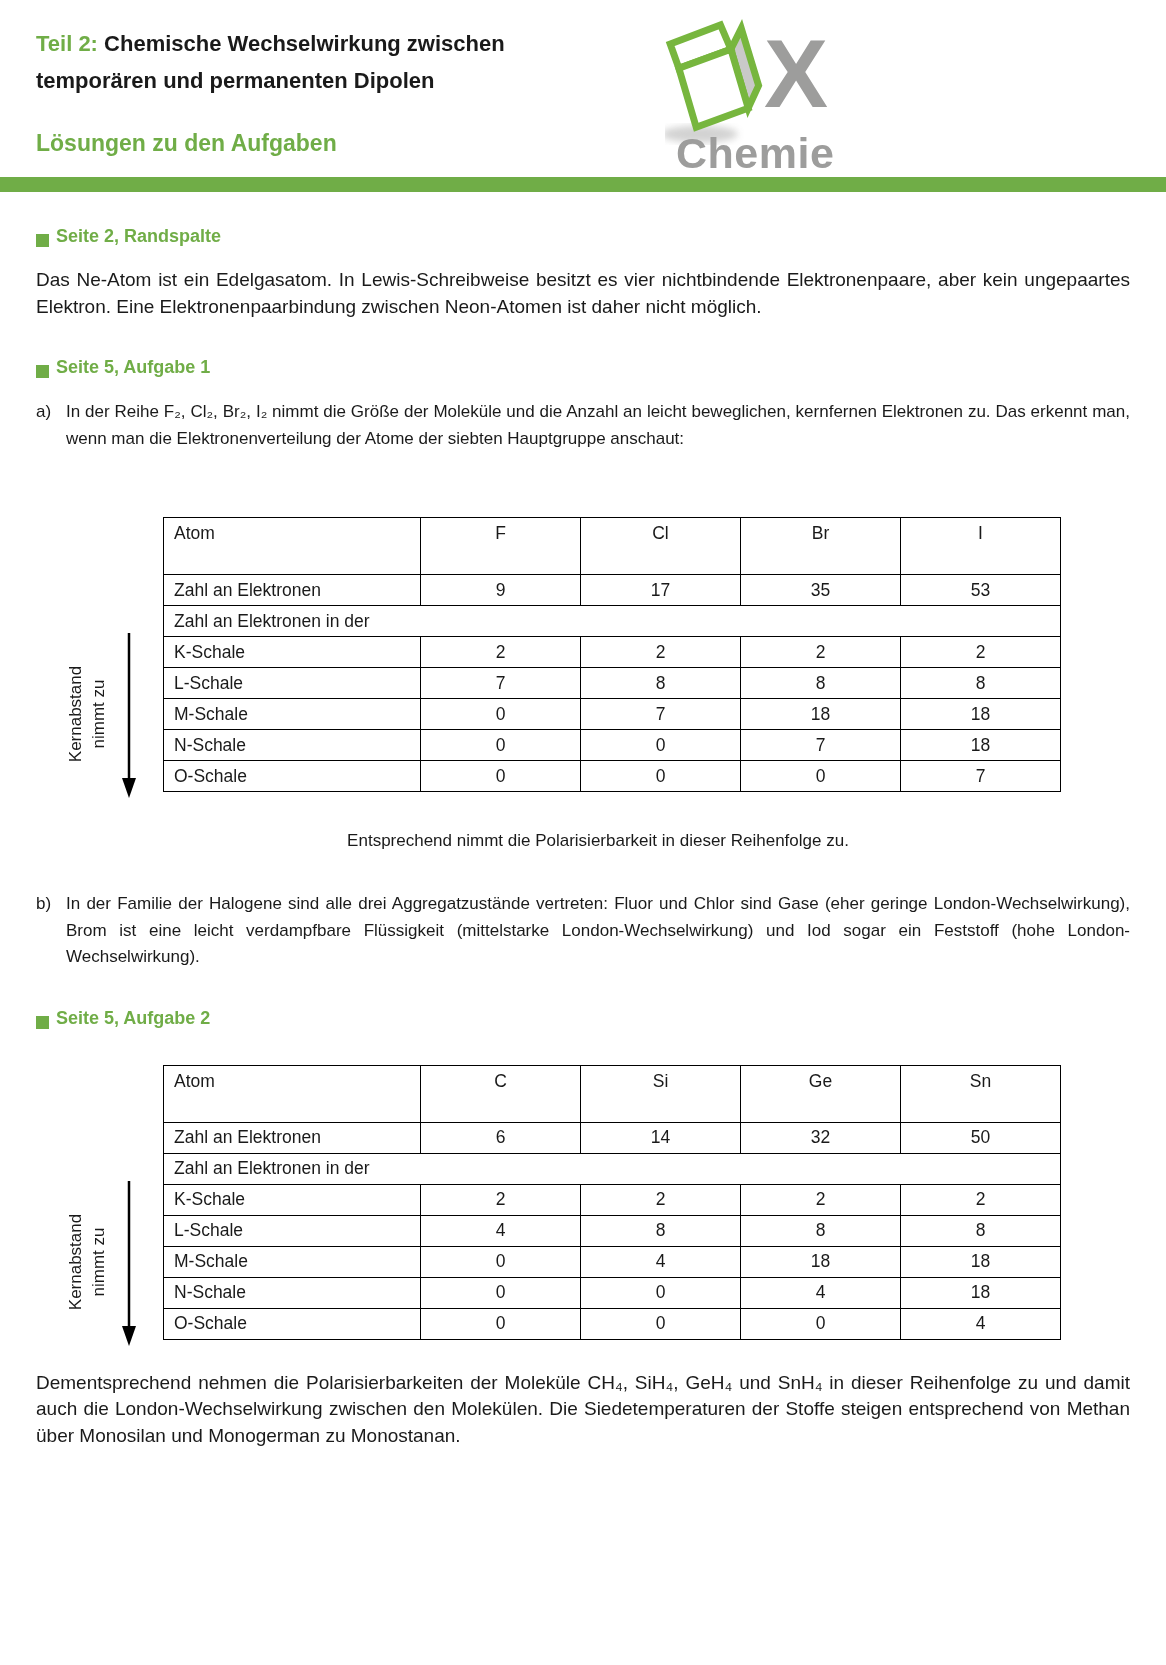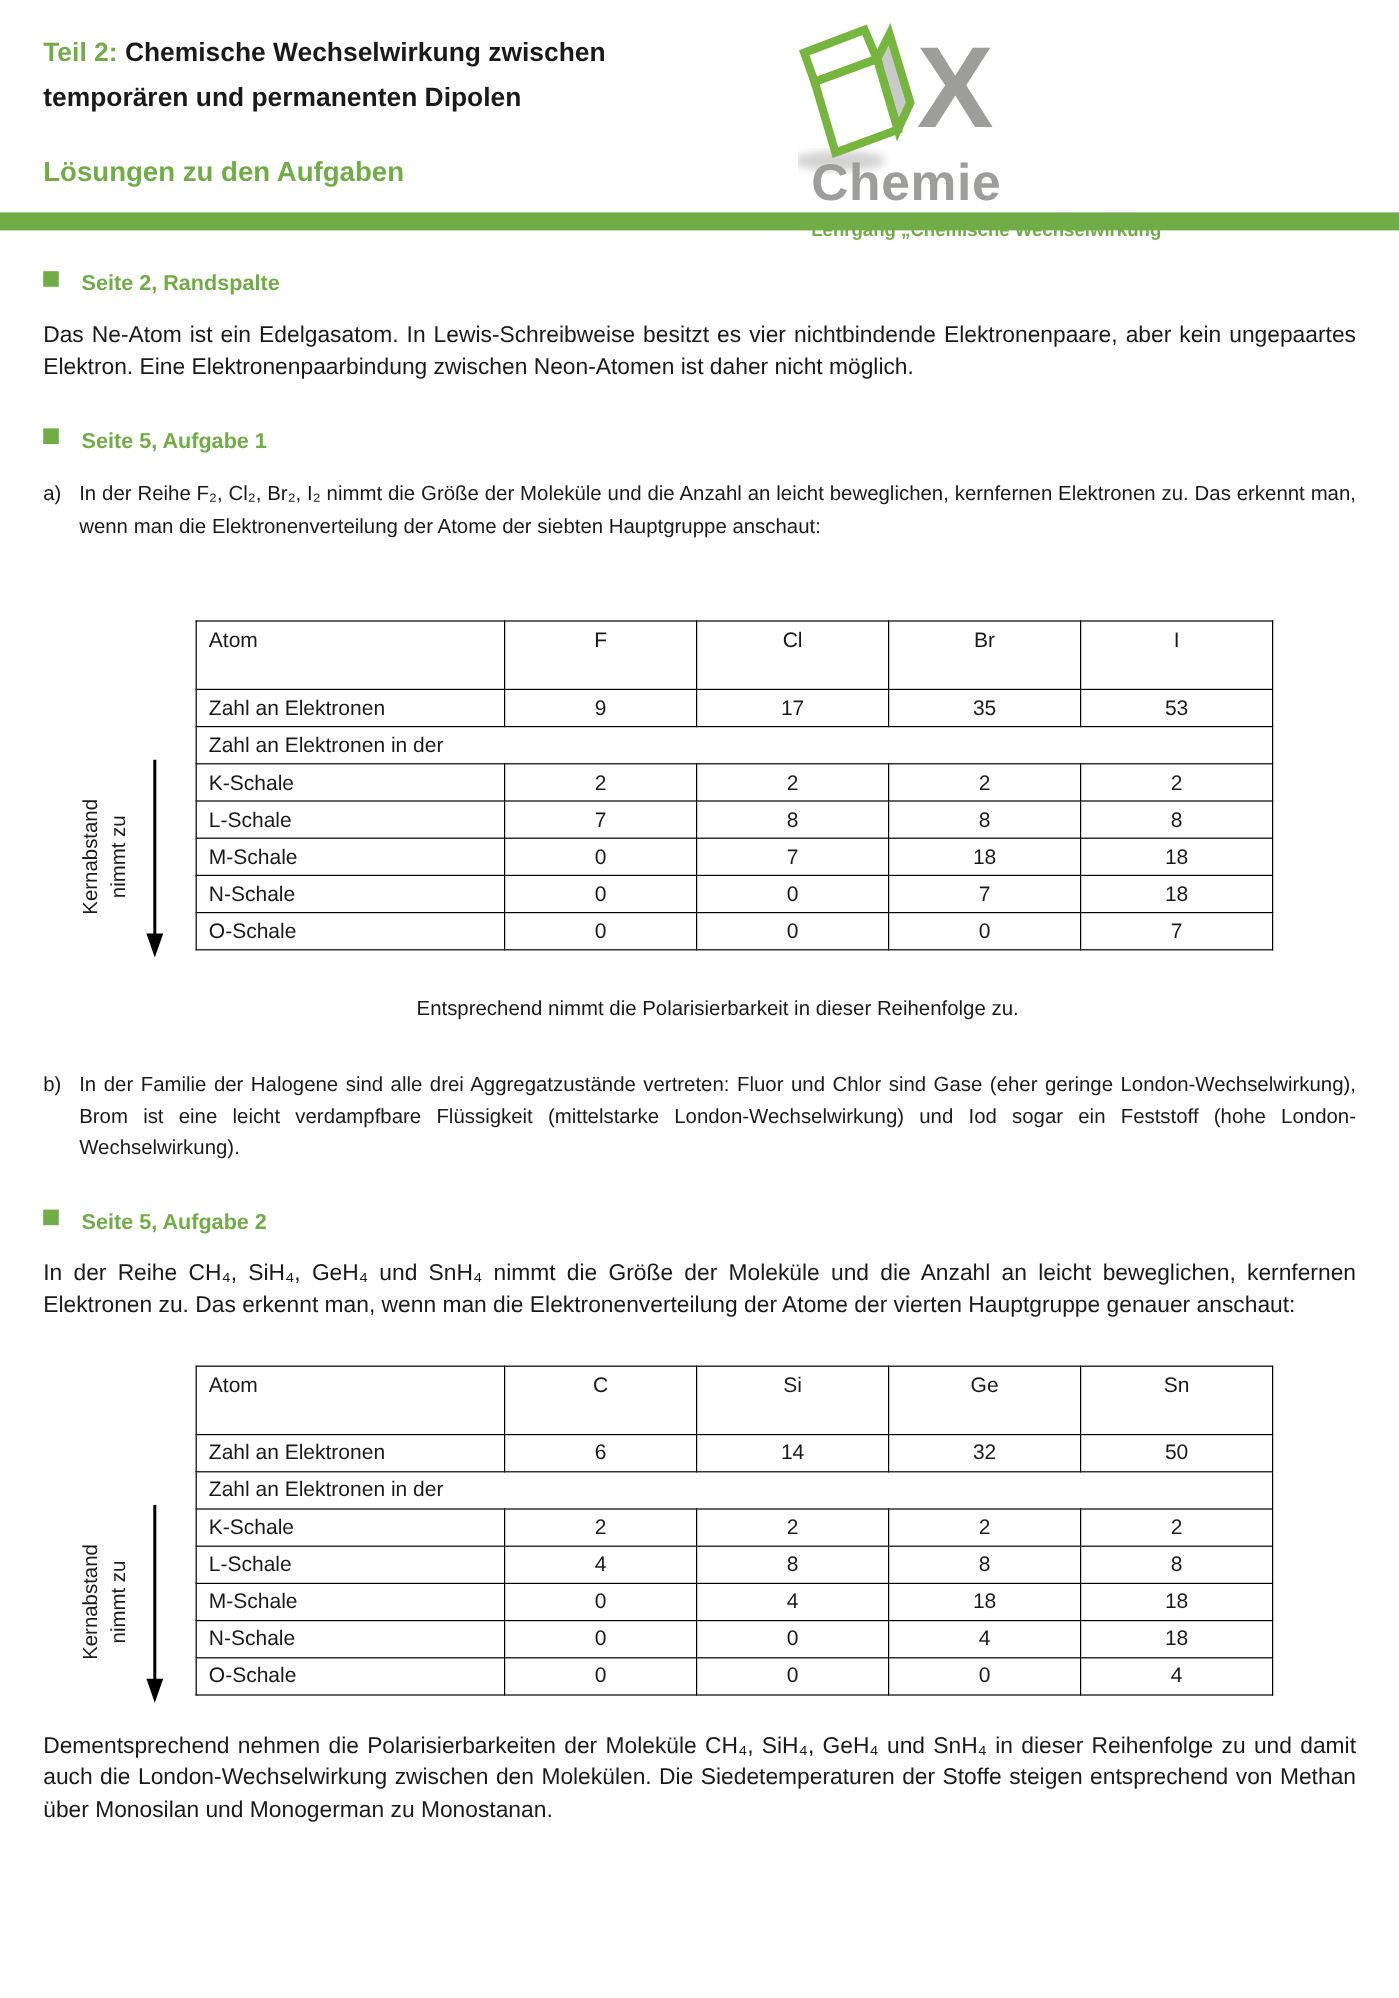--- a/index.html
+++ b/index.html
@@ -40,21 +40,21 @@
     font-size: 43px; font-weight: bold; color: #9d9d9c;
     margin: -10px 0 0 6px; line-height: 1.1; letter-spacing: 0.5px;
   }
   .logo-tagline {
     font-size: 15.5px; font-weight: bold; color: #70ad47;
     margin: 7px 0 0 6px;
   }
 
   
   .content { padding: 0 36px; }
-  .sec-head { display: flex; align-items: flex-start; gap: 19px; margin-top: 36px; }
+  .sec-head { display: flex; align-items: flex-end; gap: 7px; margin-top: 36px; }
   .sec-head.first { margin-top: 33px; }
   .bullet { width: 13px; height: 13px; background: #70ad47; flex: 0 0 auto; margin-top: 1px; }
   .sec-title { font-size: 18px; font-weight: bold; color: #70ad47; line-height: 22px; }
 
   p.body {
     font-size: 19px; line-height: 26.5px;
     text-align: justify; margin: 20px 0 0 0;
   }
   .list-item { display: flex; margin-top: 21px; }
   .list-item.b { margin-top: 37px; }
@@ -104,21 +104,20 @@
               </filter>
             </defs>
           <ellipse cx="40" cy="134" rx="44" ry="10" fill="#9d9d9c" opacity="0.45" filter="url(#blur1)"></ellipse>
           <polygon points="76,36 88,12 108,78 96,104" fill="#c9c9c9" stroke="#77b63e" stroke-width="8" stroke-linejoin="miter"></polygon>
           <polygon points="16,58 76,36 64,8 6,30" fill="#ffffff" stroke="#77b63e" stroke-width="8" stroke-linejoin="miter"></polygon>
           <polygon points="16,58 76,36 96,104 36,126" fill="#ffffff" stroke="#77b63e" stroke-width="8" stroke-linejoin="miter"></polygon>
         </svg>
         <span class="logo-word">X</span>
       </div>
       <div class="logo-chemie">Chemie</div>
-      <div class="logo-tagline">Lehrgang „Chemische Wechselwirkung“</div>
     </div>
   </header>
 
   <div class="green-bar"></div>
 
   <main class="content">
 
     <section>
       <div class="sec-head first">
         <span class="bullet"></span>
@@ -212,21 +211,20 @@
         <p class="li-text">In der Familie der Halogene sind alle drei Aggregatzustände vertreten: Fluor und Chlor sind Gase (eher geringe London-Wechselwirkung), Brom ist eine leicht verdampfbare Flüssigkeit (mittelstarke London-Wechselwirkung) und Iod sogar ein Feststoff (hohe London-Wechselwirkung).</p>
       </div>
     </section>
 
     <section>
       <div class="sec-head">
         <span class="bullet"></span>
         <span class="sec-title">Seite 5, Aufgabe 2</span>
       </div>
 
-      <p class="body">In der Reihe CH₄, SiH₄, GeH₄ und SnH₄ nimmt die Größe der Moleküle und die Anzahl an leicht beweglichen, kernfernen Elektronen zu. Das erkennt man, wenn man die Elektronenverteilung der Atome der vierten Hauptgruppe genauer anschaut:</p>
 
       <div class="table-wrap t2">
         <div class="rot-label">
           <span>Kernabstand</span>
           <span>nimmt zu</span>
         </div>
         <svg class="arrow-svg" width="18" height="166" aria-hidden="true">
           <line x1="9" y1="0" x2="9" y2="147" stroke="#000" stroke-width="2.5"></line>
           <polygon points="2,145 16,145 9,165" fill="#000"></polygon>
         </svg>

